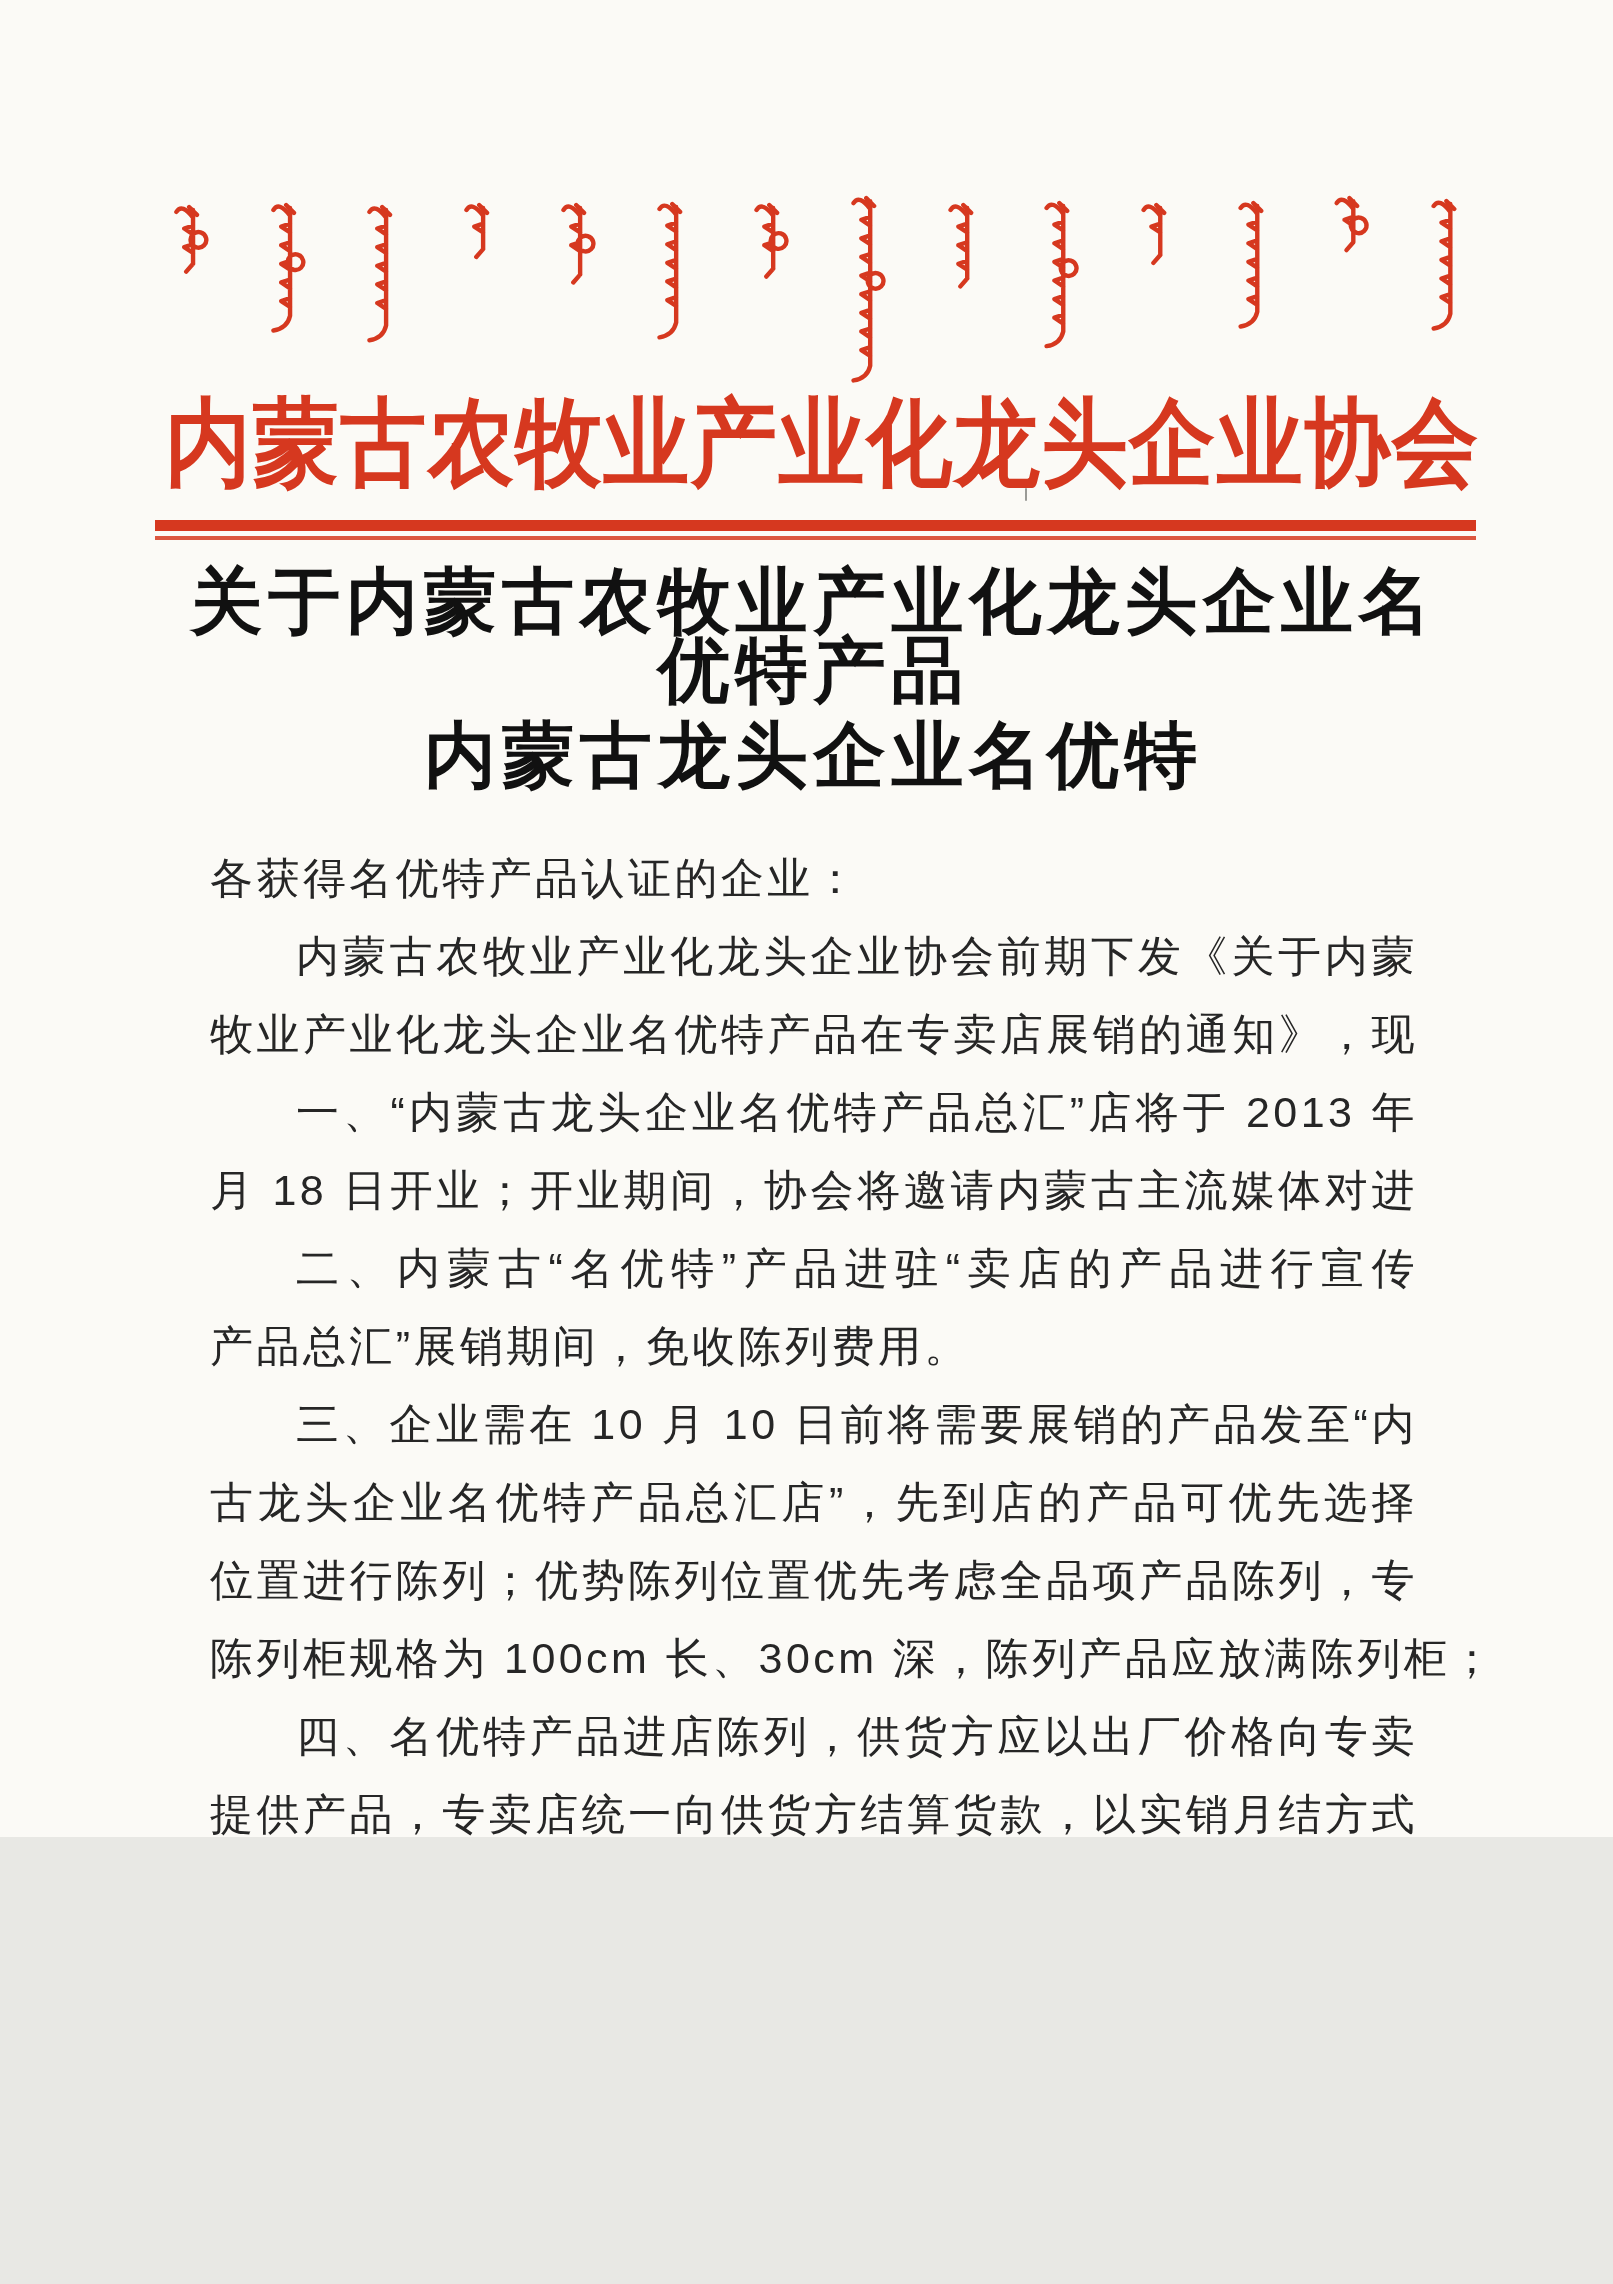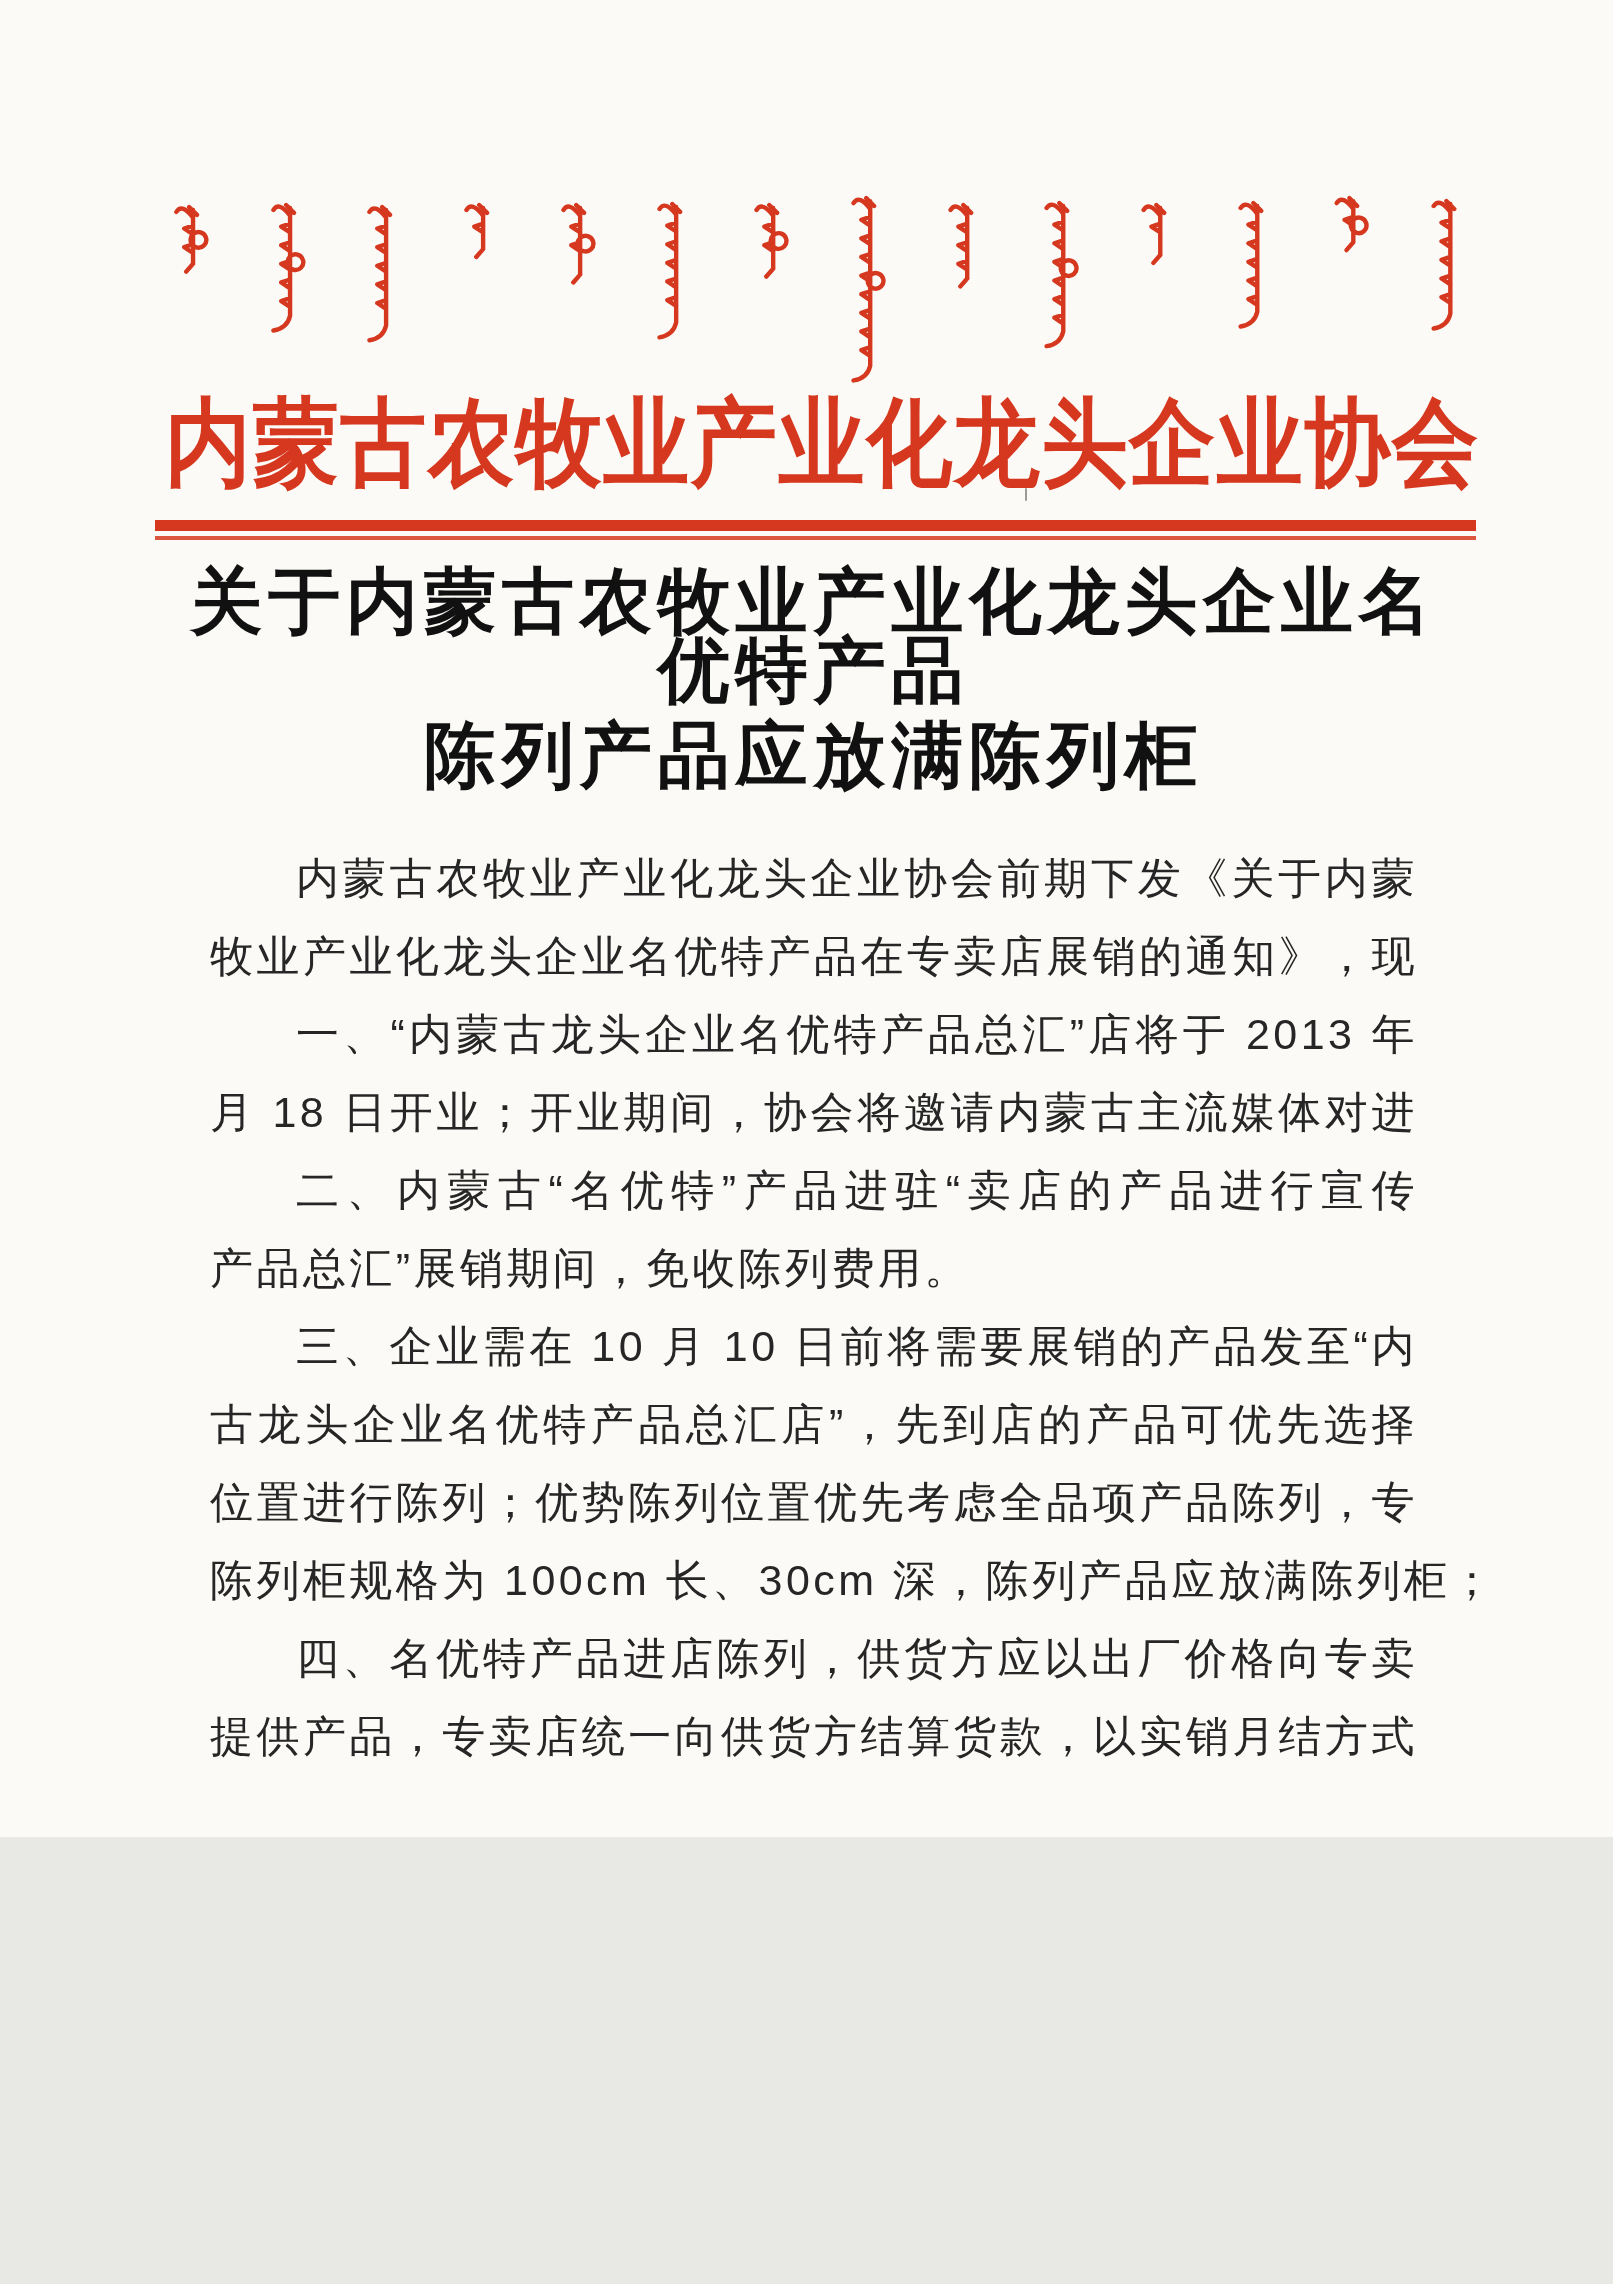--- a/index.html
+++ b/index.html
@@ -94,23 +94,24 @@
     </svg>
 
   <div class="org-name">内蒙古农牧业产业化龙头企业协会</div>
 
   <div class="rule rule-header">
     <div class="thick"></div>
     <div class="thin"></div>
   </div>
 
   <div class="doc-title doc-title-1">关于内蒙古农牧业产业化龙头企业名优特产品</div>
-  <div class="doc-title doc-title-2">陈列产品应放满陈列柜</div>
+  <div class="doc-title doc-title-2">内蒙古龙头企业名优特</div>
 
   <div class="body-block">
+      <div class="line">各获得名优特产品认证的企业：</div>
       <div class="line fill indent">内蒙古农牧业产业化龙头企业协会前期下发《关于内蒙古农</div>
       <div class="line fill">牧业产业化龙头企业名优特产品在专卖店展销的通知》，现做如</div>
       <div class="line fill indent">一、“内蒙古龙头企业名优特产品总汇”店将于 2013 年 10</div>
       <div class="line fill">月 18 日开业；开业期间，协会将邀请内蒙古主流媒体对进驻专</div>
       <div class="line fill indent">二、内蒙古“名优特”产品进驻“卖店的产品进行宣传</div>
       <div class="line">产品总汇”展销期间，免收陈列费用。</div>
       <div class="line fill indent">三、企业需在 10 月 10 日前将需要展销的产品发至“内蒙</div>
       <div class="line fill">古龙头企业名优特产品总汇店”，先到店的产品可优先选择显著</div>
       <div class="line fill">位置进行陈列；优势陈列位置优先考虑全品项产品陈列，专卖店</div>
       <div class="line">陈列柜规格为 100cm 长、30cm 深，陈列产品应放满陈列柜；</div>

